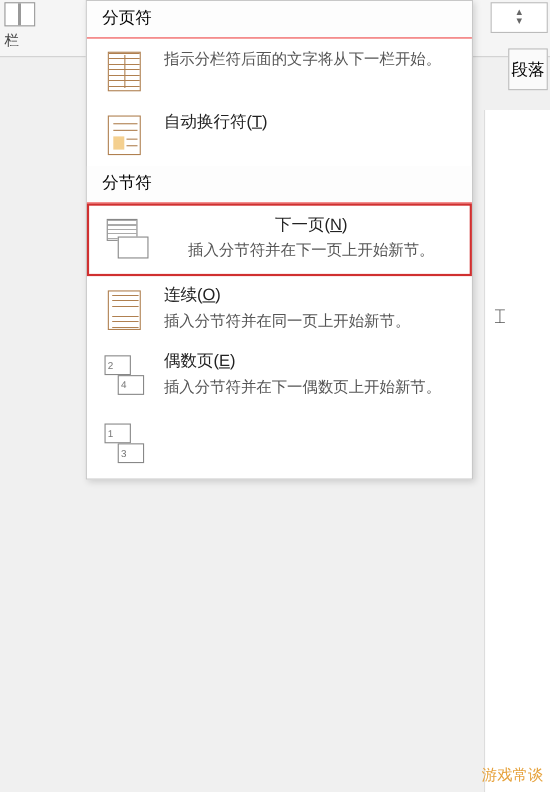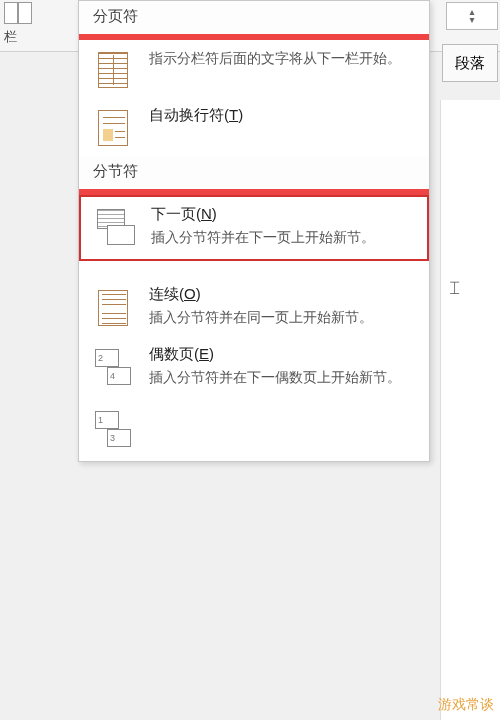--- a/index.html
+++ b/index.html
@@ -42,21 +42,21 @@
     font-size: 10px;
     display: flex;
     flex-direction: column;
     align-items: center;
     justify-content: center;
   }
   .right-spinner .arrow { line-height: 8px; color: #666; }
   .right-btn {
     position: absolute;
     right: 2px; top: 44px;
-    width: 56px; height: 38px;
+    width: 36px; height: 38px;
     border: 1px solid #bbb;
     background: #fafafa;
     display: flex;
     align-items: center;
     justify-content: center;
     font-size: 15px;
   }
   .doc-area {
     position: absolute;
     right: 0; top: 100px;
@@ -74,33 +74,34 @@
     position: absolute;
     left: 78px; top: 0;
     width: 352px;
     background: #fff;
     border: 1px solid #c8c8c8;
     box-shadow: 2px 2px 6px rgba(0,0,0,0.15);
   }
   .section-header {
     padding: 6px 14px 8px 14px;
     font-size: 15px;
-    color: #404040;
-    border-bottom: 6px solid #ef4444;
+    color: #000000;
+    border-bottom: 1px solid #ef4444;
     background: #fdfdfd;
   }
   .item {
     display: flex;
     padding: 8px 12px 10px 12px;
     gap: 14px;
     cursor: default;
   }
   .item.highlight {
     border: 2px solid #d03030;
-    margin: 0 0 16px 0;
+    margin: 0 0 0 0;
+    text-align: center;
   }
   .icon-col {
     flex: 0 0 44px;
     display: flex;
     align-items: flex-start;
     justify-content: center;
     padding-top: 4px;
   }
   .text-col { flex: 1; }
   .item-title {

